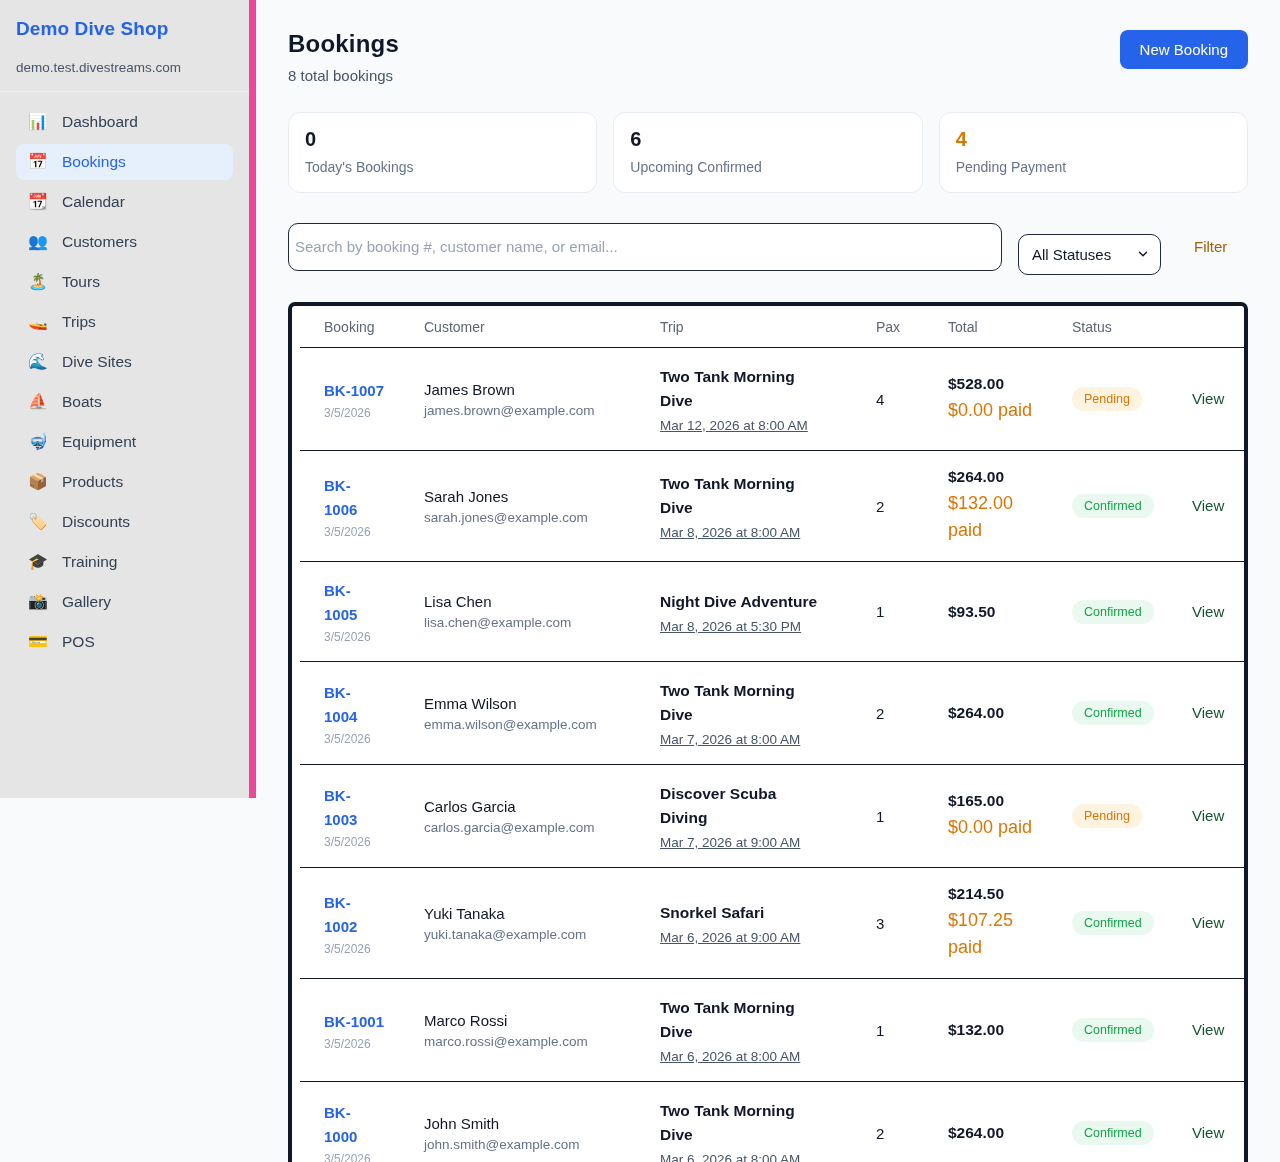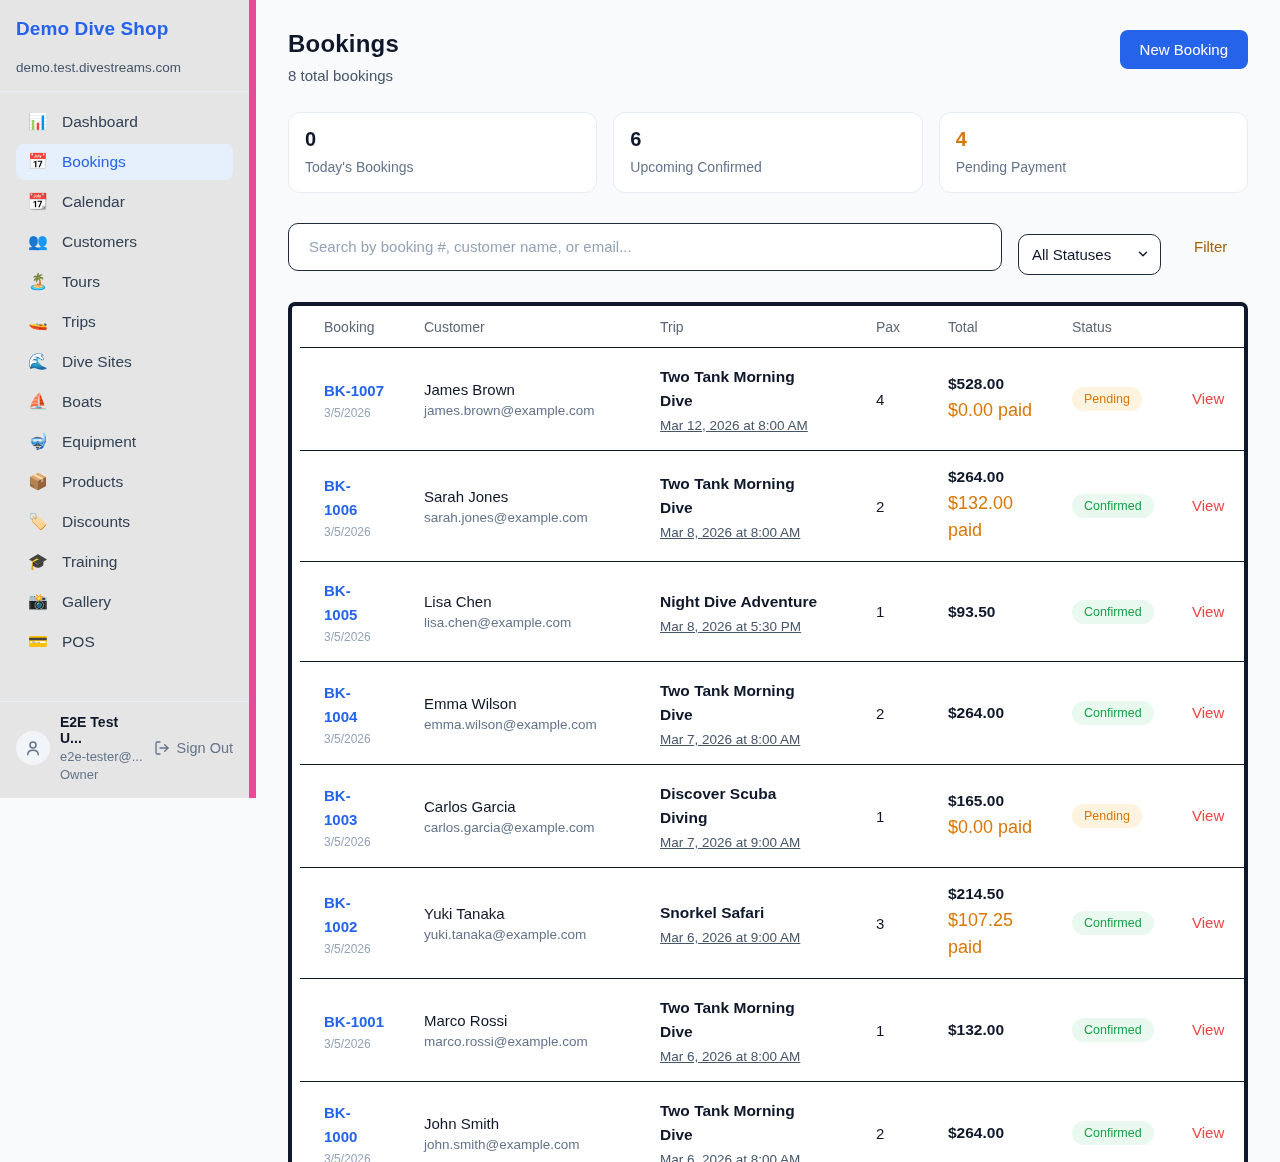--- a/index.html
+++ b/index.html
@@ -58,21 +58,21 @@
   .stat-card {
     flex:1; background:#fff; border:1px solid #e7ecf2; border-radius:12px;
     padding:15px 16px 17px;
   }
   .stat-value { font-size:20px; font-weight:700; }
   .stat-label { font-size:14px; color:#64748b; margin-top:8px; }
   
   .filters { display:flex; align-items:center; margin-top:25px; }
   .search-input {
     width:714px; height:48px; border:1px solid #1e293b; border-radius:10px;
-    padding:0 20px; font-size:15px; font-family:inherit; color:#0f172a; background:#fff;
+    padding:0 6px; font-size:15px; font-family:inherit; color:#0f172a; background:#fff;
     outline:none;
   }
   .search-input::placeholder { color:#94a3b8; }
   .select-wrap { position:relative; margin-left:16px;margin-top:16px; }
   .status-select {
     height:41px; width:143px; border:1px solid #1e293b; border-radius:10px;
     background:#fff; font-size:15px; font-family:inherit; color:#0f172a;
     padding:0 30px 0 13px; appearance:none; -webkit-appearance:none; cursor:pointer;
   }
   .select-chevron { position:absolute; right:11px; top:13px; pointer-events:none; color:#0f172a; }
@@ -106,21 +106,21 @@
   .cust-name { font-size:15px; color:#0f172a; }
   .cust-email { font-size:13.5px; color:#64748b; margin-top:5px; }
   .trip-name { font-size:15.5px; font-weight:600; color:#0f172a; white-space:pre-line; line-height:1.55; }
   .trip-time { font-size:13.5px; color:#475569; margin-top:5px;text-decoration:underline; }
   .pax-val { font-size:15px; color:#0f172a; }
   .total-val { font-size:15.5px; font-weight:700; color:#0f172a; }
   .paid-val { font-size:18px; color:#d97706; margin-top:4px; white-space:pre-line; line-height:1.5; }
   .badge { display:inline-block; padding:5px 12px; border-radius:999px; font-size:12.5px; font-weight:500; }
   .badge.pending { background:#fdf3de; color:#d97706; }
   .badge.confirmed { background:#e9f9ef; color:#16a34a; }
-  .view-link { color:#ef4444; font-size:15px; font-weight:500; text-decoration:none; cursor:pointer; }
+  .view-link { color:#14532d; font-size:15px; font-weight:500; text-decoration:none; cursor:pointer; }
 </style>
 </head>
 <body>
 
 <aside class="sidebar">
   <div class="brand">
     <div class="brand-name">Demo Dive Shop</div>
     <div class="brand-domain">demo.test.divestreams.com</div>
   </div>
   <nav class="nav" id="nav-root">
@@ -174,41 +174,20 @@
       </div>
       <div class="nav-item">
         <span class="nav-icon">📸</span>
         <span class="nav-label">Gallery</span>
       </div>
       <div class="nav-item">
         <span class="nav-icon">💳</span>
         <span class="nav-label">POS</span>
       </div>
     </nav>
-  <div class="user-section">
-    <div class="avatar">
-      <svg width="18" height="18" viewBox="0 0 24 24" fill="none" stroke="#64748b" stroke-width="2" stroke-linecap="round" stroke-linejoin="round">
-        <circle cx="12" cy="8" r="4"></circle>
-        <path d="M5 21c0-3.9 3.1-6 7-6s7 2.1 7 6"></path>
-      </svg>
-    </div>
-    <div class="user-info">
-      <div class="user-name">E2E Test U...</div>
-      <div class="user-email">e2e-tester@...</div>
-      <div class="user-role">Owner</div>
-    </div>
-    <button class="signout">
-      <svg width="16" height="16" viewBox="0 0 24 24" fill="none" stroke="#64748b" stroke-width="2" stroke-linecap="round" stroke-linejoin="round">
-        <path d="M9 21H5a2 2 0 0 1-2-2V5a2 2 0 0 1 2-2h4"></path>
-        <polyline points="16 17 21 12 16 7"></polyline>
-        <line x1="21" y1="12" x2="9" y2="12"></line>
-      </svg>
-      <span>Sign Out</span>
-    </button>
-  </div>
 </aside>
 
 <main class="main">
   <div class="page-header">
     <div>
       <h1 class="page-title">Bookings</h1>
       <div class="page-subtitle">8 total bookings</div>
     </div>
     <button class="btn-primary">New Booking</button>
   </div>

